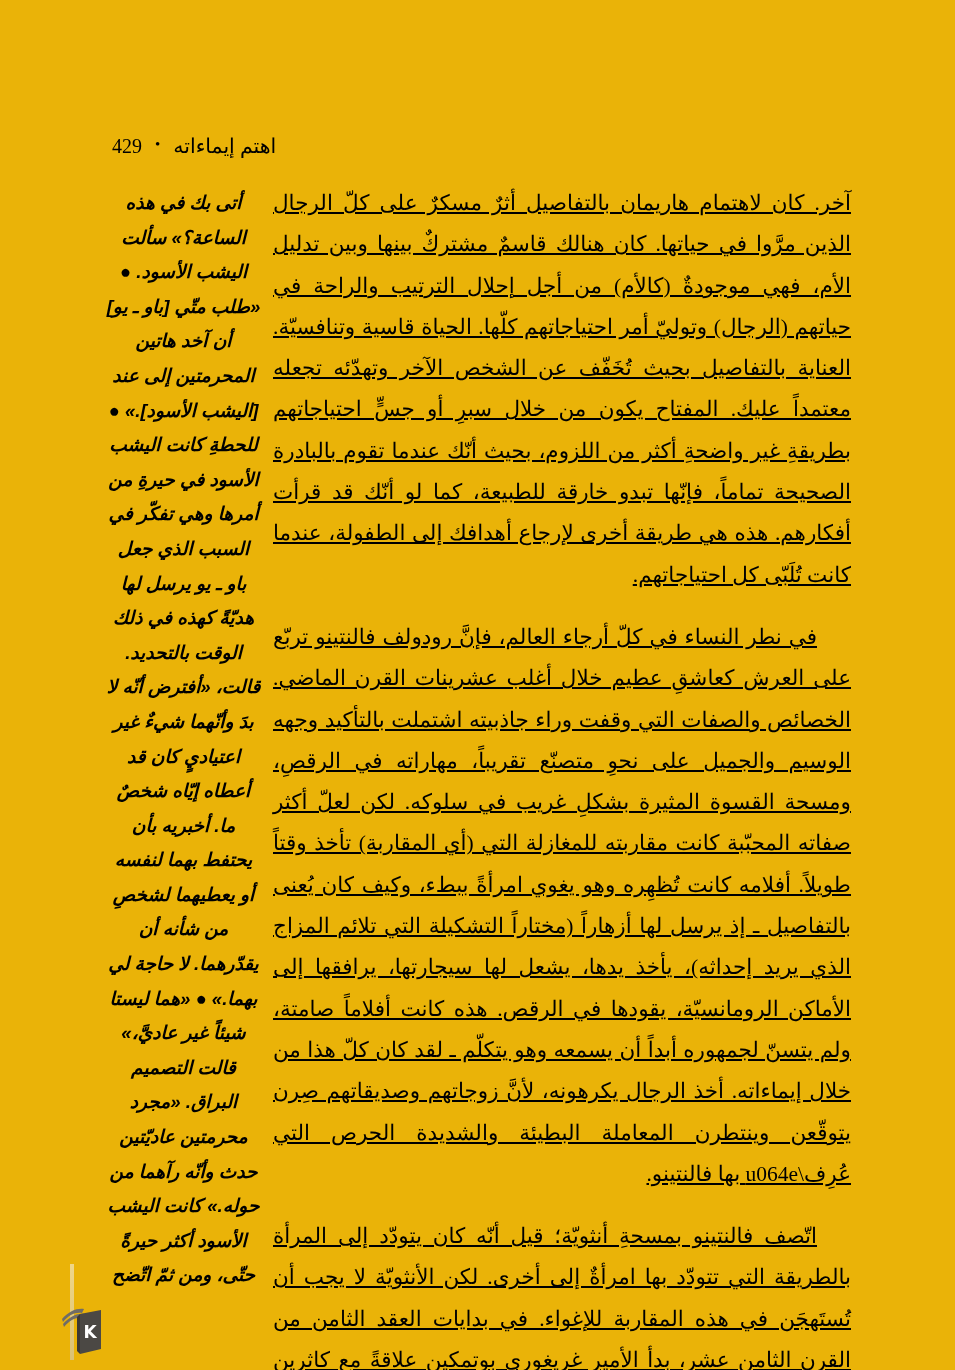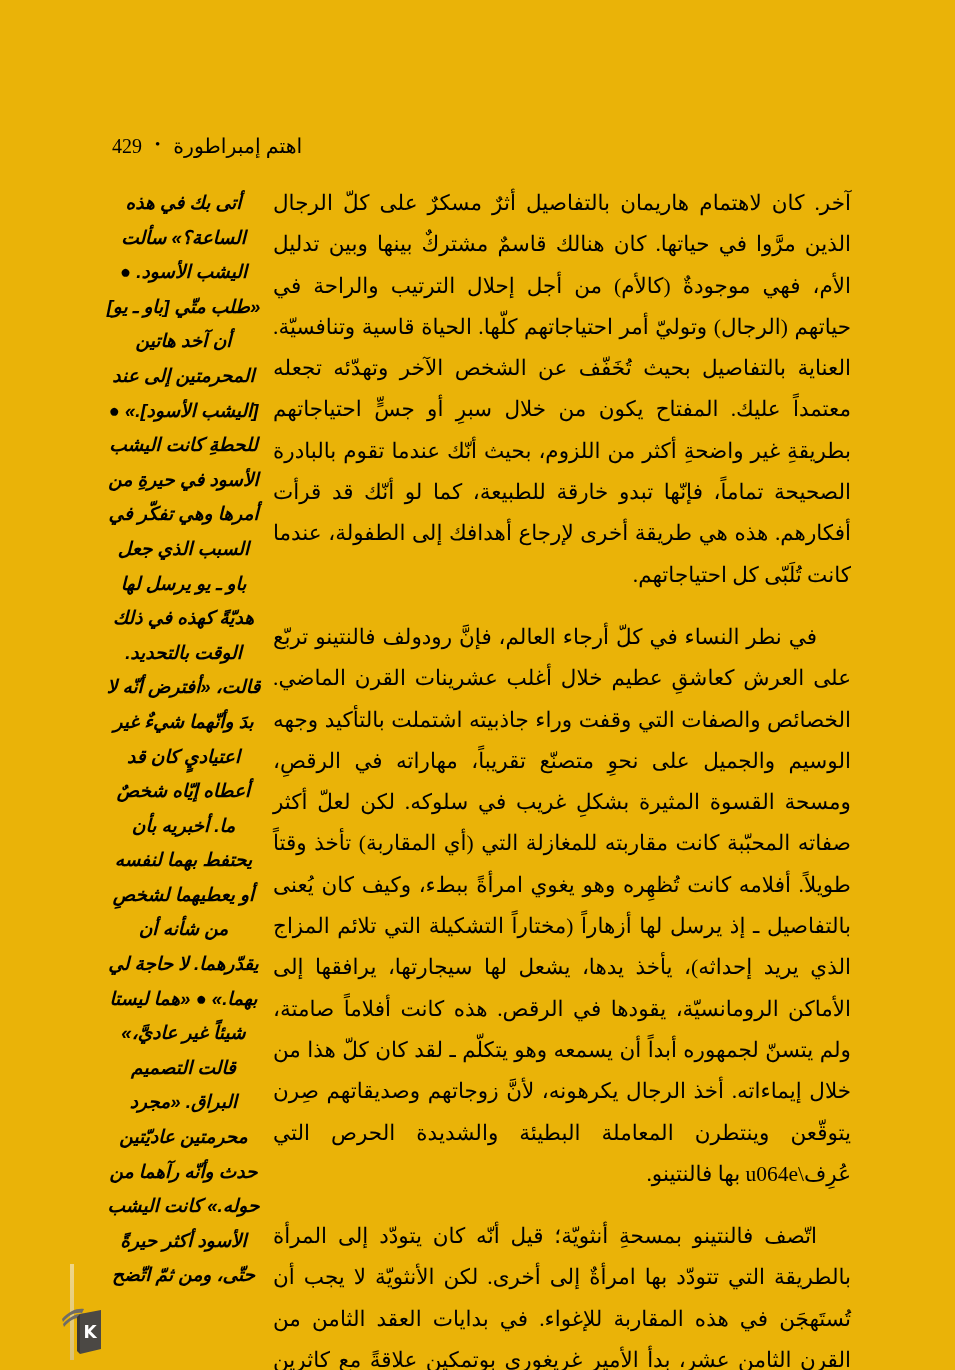--- a/index.html
+++ b/index.html
@@ -69,20 +69,21 @@
     direction: rtl;
     text-align: justify;
     text-justify: inter-word;
     font-family: "Liberation Serif", "DejaVu Serif", serif;
     font-size: 21.5px;
     line-height: 41.3px;
   }
   .main-column p {
     margin: 0 0 0 0;
     text-align: justify;
+    text-decoration: underline;
   }
   .main-column p.indent {
     text-indent: 34px;
   }
   .main-column p + p {
     margin-top: 21px;
   }
 
   
   .margin-note {
@@ -139,21 +140,21 @@
   }
 </style>
 </head>
 <body>
 
 <div class="page">
 
   <div class="running-head">
     <span class="page-number">429</span>
     <span class="head-dot">•</span>
-    <span class="head-title">اهتم إمبراطورة</span>
+    <span class="head-title">اهتم إيماءاته</span>
   </div>
 
   <div class="body-region">
 
     <div class="main-column">
       <p class="tight">آخر. كان لاهتمام هاريمان بالتفاصيل أثرٌ مسكرٌ على كلّ الرجال الذين مرَّوا في حياتها. كان هنالك قاسمٌ مشتركٌ بينها وبين تدليل الأم، فهي موجودةٌ (كالأم) من أجل إحلال الترتيب والراحة في حياتهم (الرجال) وتوليّ أمر احتياجاتهم كلّها. الحياة قاسية وتنافسيّة. العناية بالتفاصيل بحيث تُخَفّف عن الشخص الآخر وتهدّئه تجعله معتمداً عليك. المفتاح يكون من خلال سبرِ أو جسٍّ احتياجاتهم بطريقةِ غير واضحةِ أكثر من اللزوم، بحيث أنّك عندما تقوم بالبادرة الصحيحة تماماً، فإنّها تبدو خارقة للطبيعة، كما لو أنّك قد قرأت أفكارهم. هذه هي طريقة أخرى لإرجاع أهدافك إلى الطفولة، عندما كانت تُلَبّى كل احتياجاتهم.</p>
       <p class="indent">في نطر النساء في كلّ أرجاء العالم، فإنَّ رودولف فالنتينو تربّع على العرش كعاشقِ عطيم خلال أغلب عشرينات القرن الماضي. الخصائص والصفات التي وقفت وراء جاذبيته اشتملت بالتأكيد وجهه الوسيم والجميل على نحوِ متصنّع تقريباً، مهاراته في الرقصِ، ومسحة القسوة المثيرة بشكلِ غريب في سلوكه. لكن لعلّ أكثر صفاته المحبّبة كانت مقاربته للمغازلة التي (أي المقاربة) تأخذ وقتاً طويلاً. أفلامه كانت تُظهِره وهو يغوي امرأةً ببطء، وكيف كان يُعنى بالتفاصيل ـ إذ يرسل لها أزهاراً (مختاراً التشكيلة التي تلائم المزاج الذي يريد إحداثه)، يأخذ يدها، يشعل لها سيجارتها، يرافقها إلى الأماكن الرومانسيّة، يقودها في الرقص. هذه كانت أفلاماً صامتة، ولم يتسنّ لجمهوره أبداً أن يسمعه وهو يتكلّم ـ لقد كان كلّ هذا من خلال إيماءاته. أخذ الرجال يكرهونه، لأنَّ زوجاتهم وصديقاتهم صِرن يتوقّعن وينتطرن المعاملة البطيئة والشديدة الحرص التي عُرِف\u064e بها فالنتينو.</p>
       <p class="indent">اتّصف فالنتينو بمسحةِ أنثويّة؛ قيل أنّه كان يتودّد إلى المرأة بالطريقة التي تتودّد بها امرأةٌ إلى أخرى. لكن الأنثويّة لا يجب أن تُستَهجَن في هذه المقاربة للإغواء. في بدايات العقد الثامن من القرن الثامن عشر، بدأ الأمير غريغوري بوتمكين علاقةً مع كاثرين العطمى إمبراطورة روسيا كان من شأنها أن تستمرّ لسنواتِ عديدة. كان بوتمكين رجلاً متمتّعاً بصفات الرجل الحقّ، وليس وسيماً على الإطلاق. لكنّه تدبّر الطفر بقلب الإمبراطورة من خلال العديد من الأشياء البسيطة التي فعلها، واستمرّ في فعلها بعد شروع العلاقة بوقتِ طويل. دلّلها بهدايا رائعةً، ولم يملّ أبداً من كتابة رسائل طويلة لها، ورتّب لها كل أنواع التسلية، وألّف أغنياتِ تمجيداً لجمالها. ومع ذلك فقد</p>
     </div>
 

